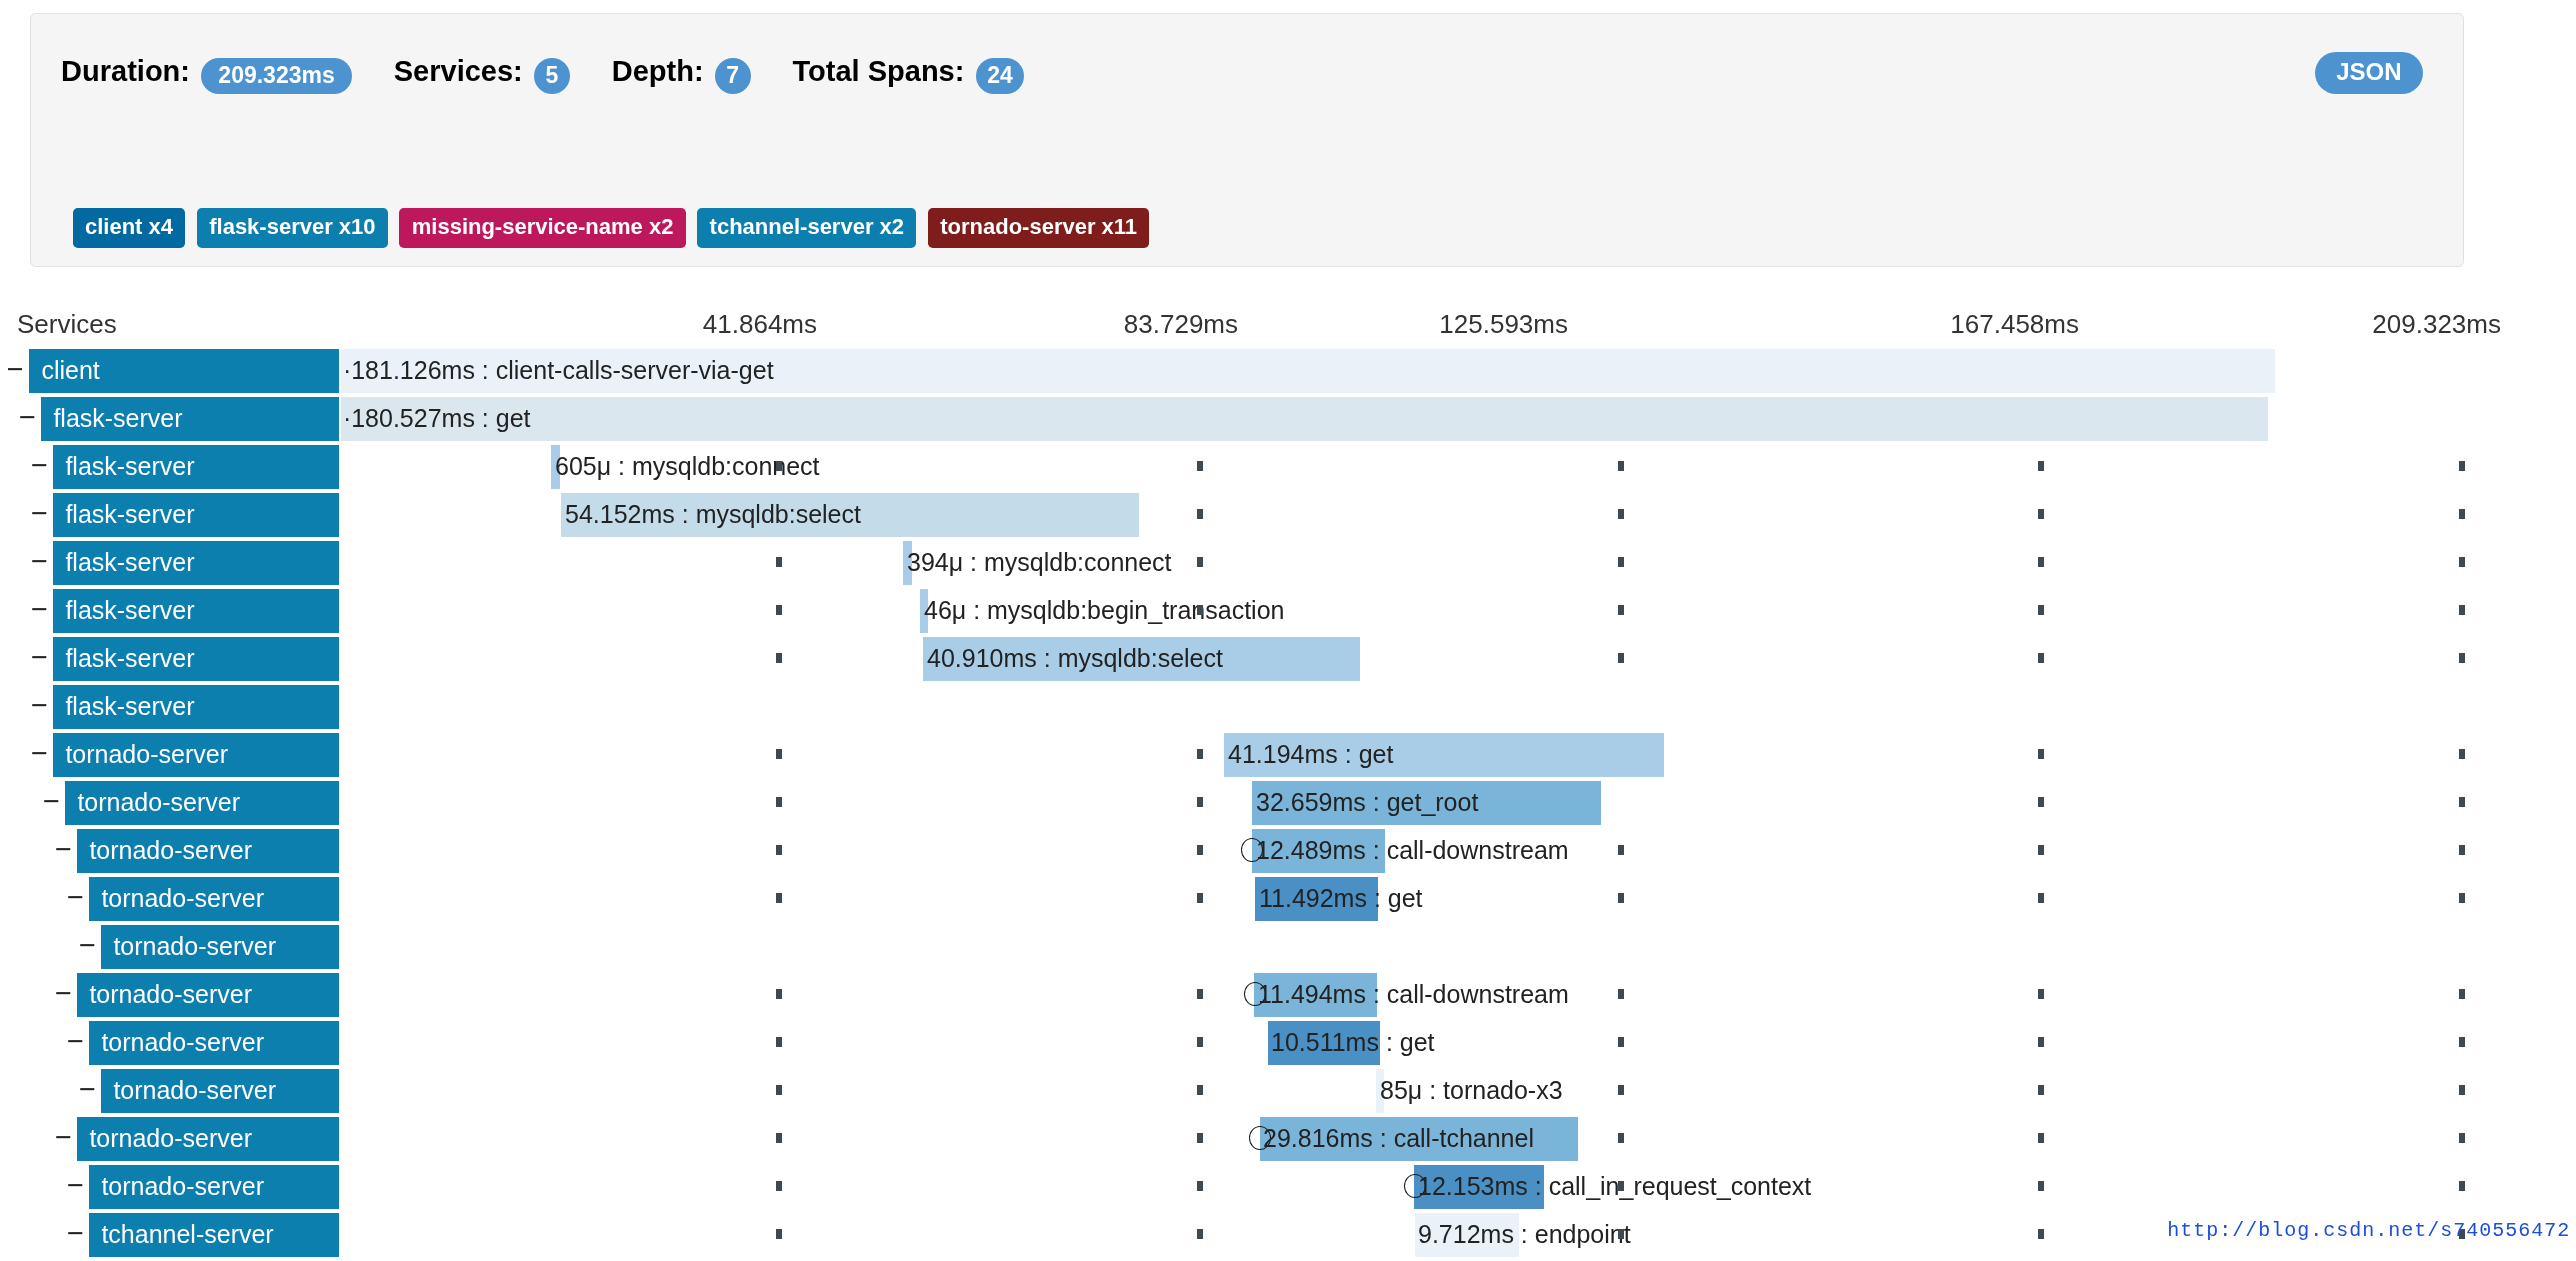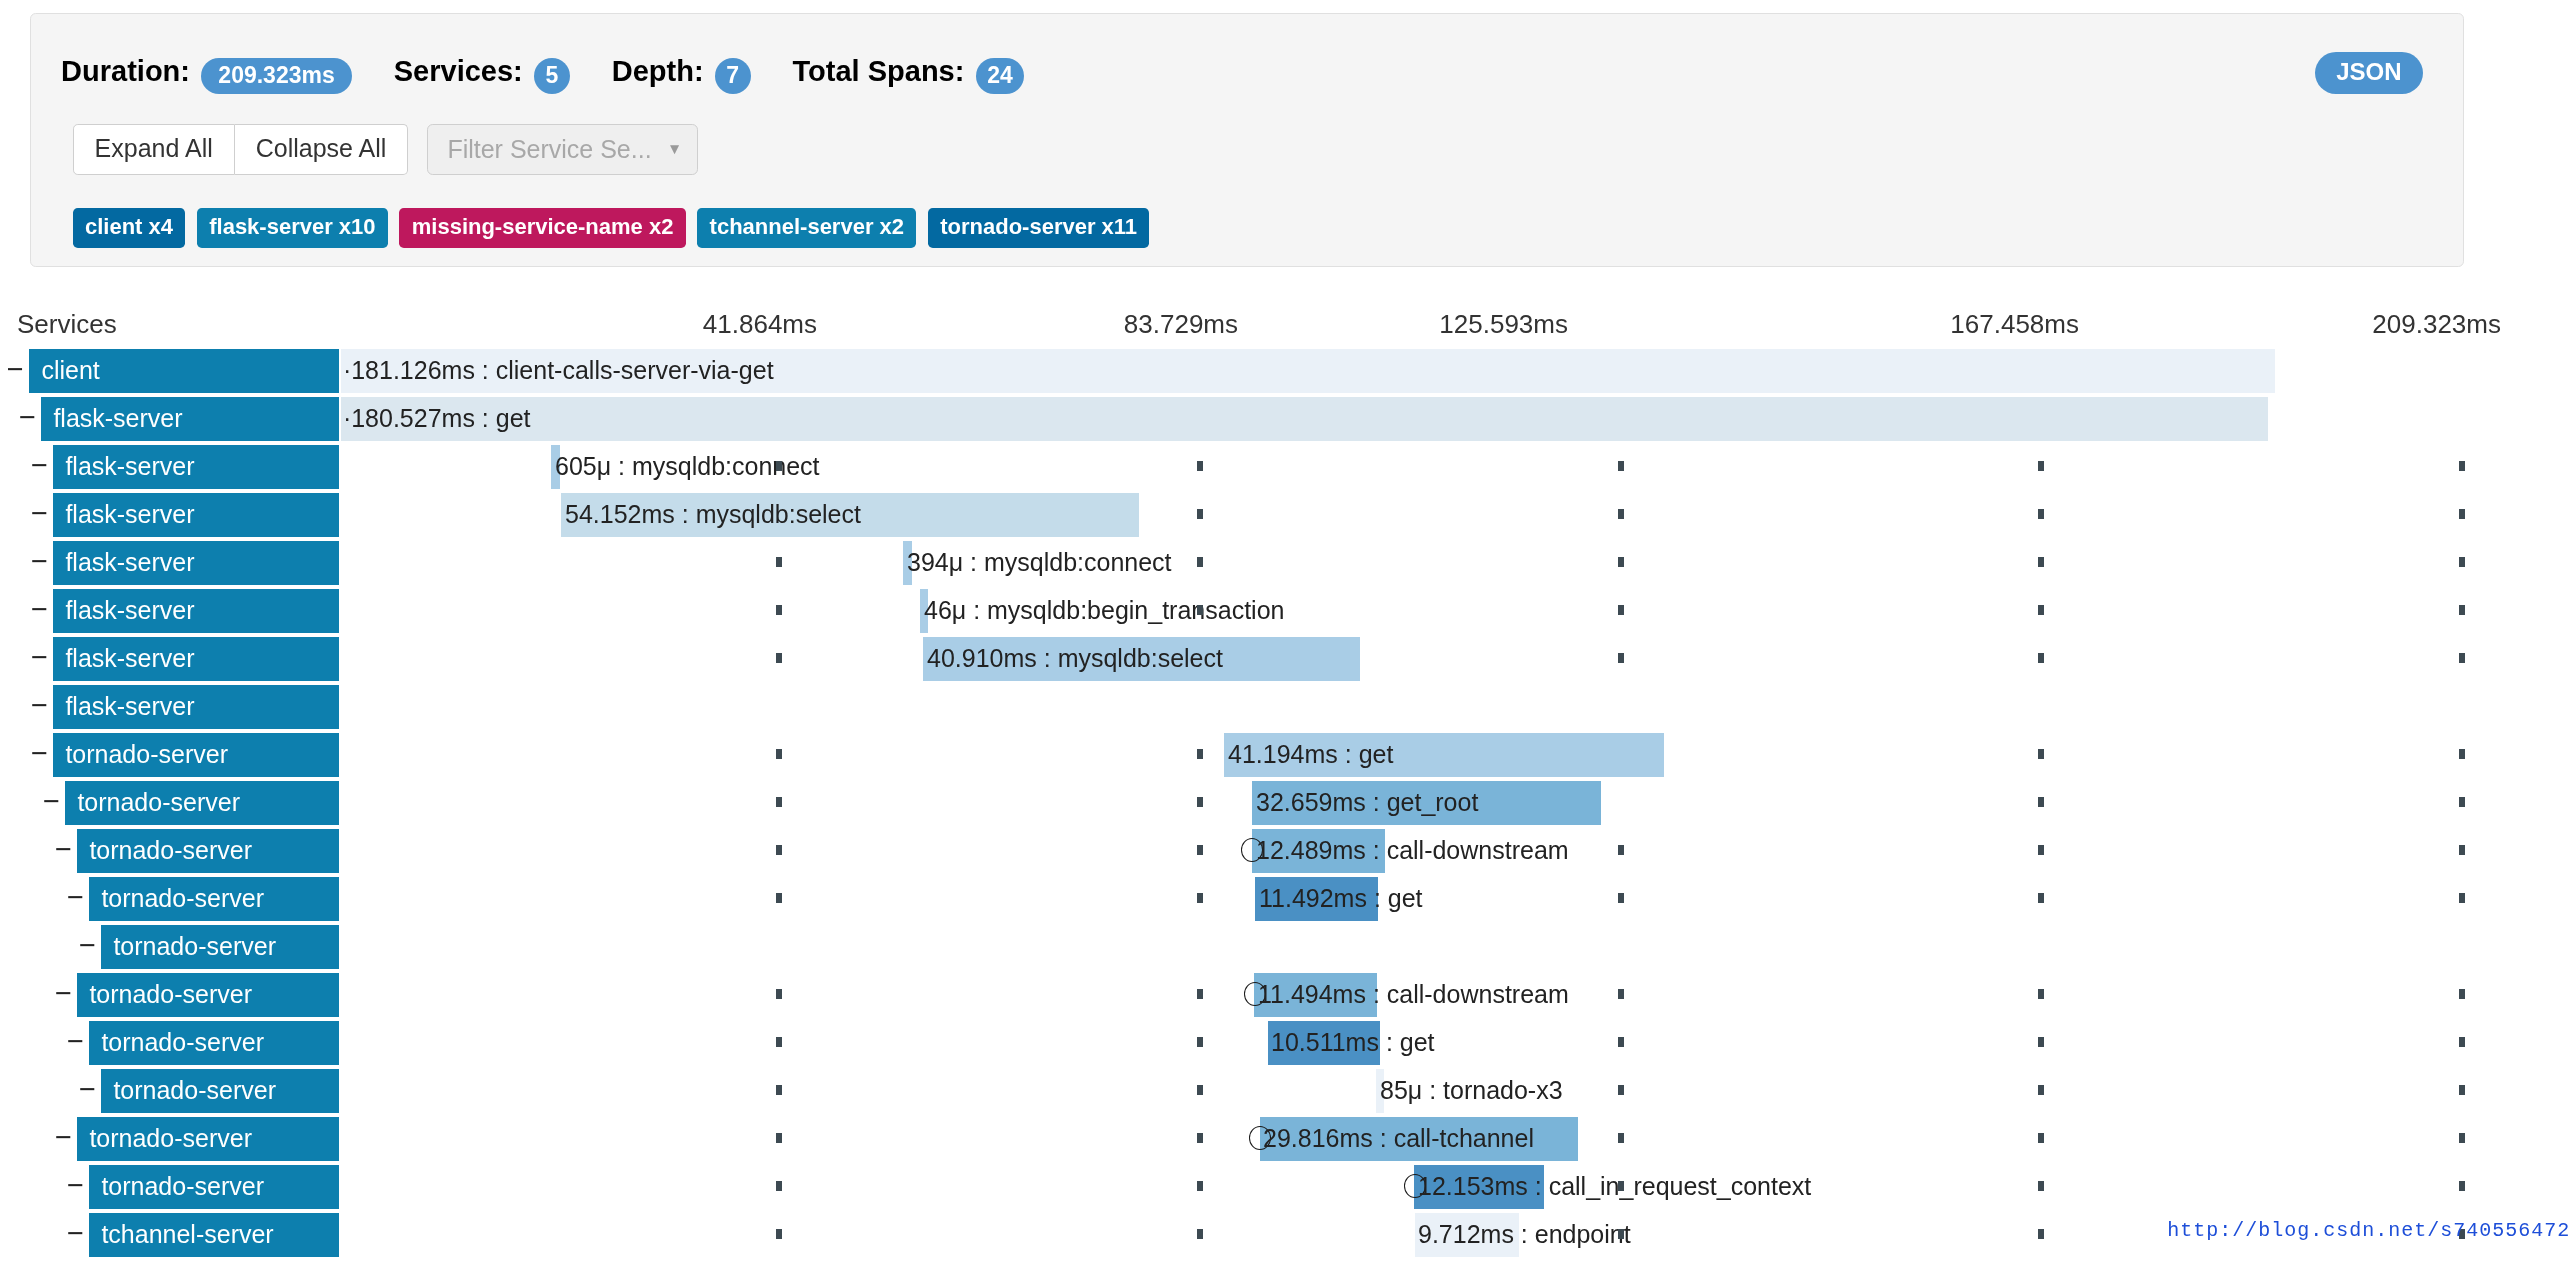--- a/index.html
+++ b/index.html
@@ -228,37 +228,27 @@
         <span class="pill circle">7</span>
       </div>
       <div class="summary-item">
         <span class="summary-label">Total Spans:</span>
         <span class="pill circle">24</span>
       </div>
     </div>
 
     <button class="json-btn">JSON</button>
 
-    <div class="controls-row">
-      <div class="btn-group">
-        <button class="btn first">Expand All</button>
-        <button class="btn last">Collapse All</button>
-      </div>
-      <div class="filter-select">
-        <span>Filter Service Se...</span>
-        <span class="caret">▼</span>
-      </div>
-    </div>
 
     <div class="badges-row" id="badges-row">
         <div class="badge" style="background: #0369a1;">client x4</div>
         <div class="badge" style="background: rgb(13, 127, 174);">flask-server x10</div>
         <div class="badge" style="background: #be185d;">missing-service-name x2</div>
         <div class="badge" style="background: rgb(13, 127, 174);">tchannel-server x2</div>
-        <div class="badge" style="background: #0369a1;">tornado-server x11</div>
+        <div class="badge" style="background: #7f1d1d;">tornado-server x11</div>
       </div>
   </div>
 
   <div class="timeline-head" id="timeline-head">
     <div class="services-title">Services</div>
   <div class="tick-label" style="left: 817px;">41.864ms</div>
       <div class="tick-label" style="left: 1238px;">83.729ms</div>
       <div class="tick-label" style="left: 1568px; text-align: right;">125.593ms</div>
       <div class="tick-label" style="left: 2079px;">167.458ms</div>
       <div class="tick-label" style="left: 2501px;">209.323ms</div>

